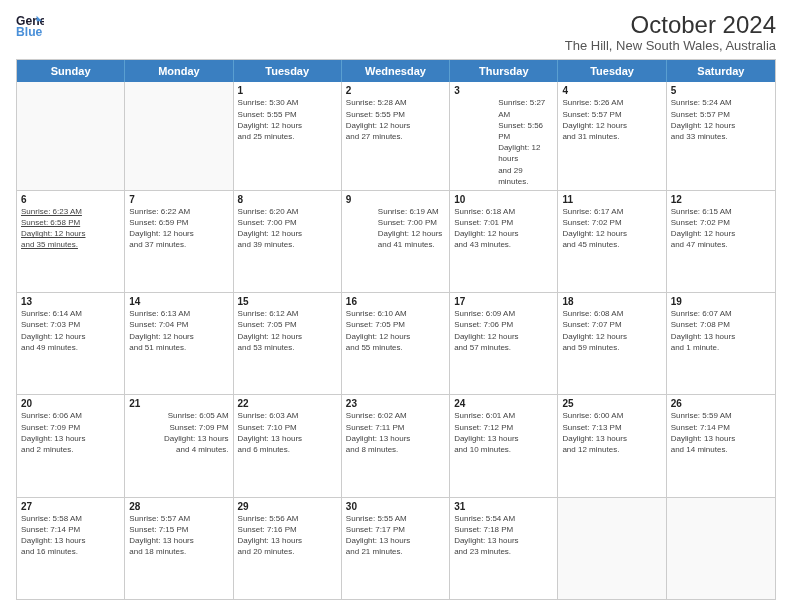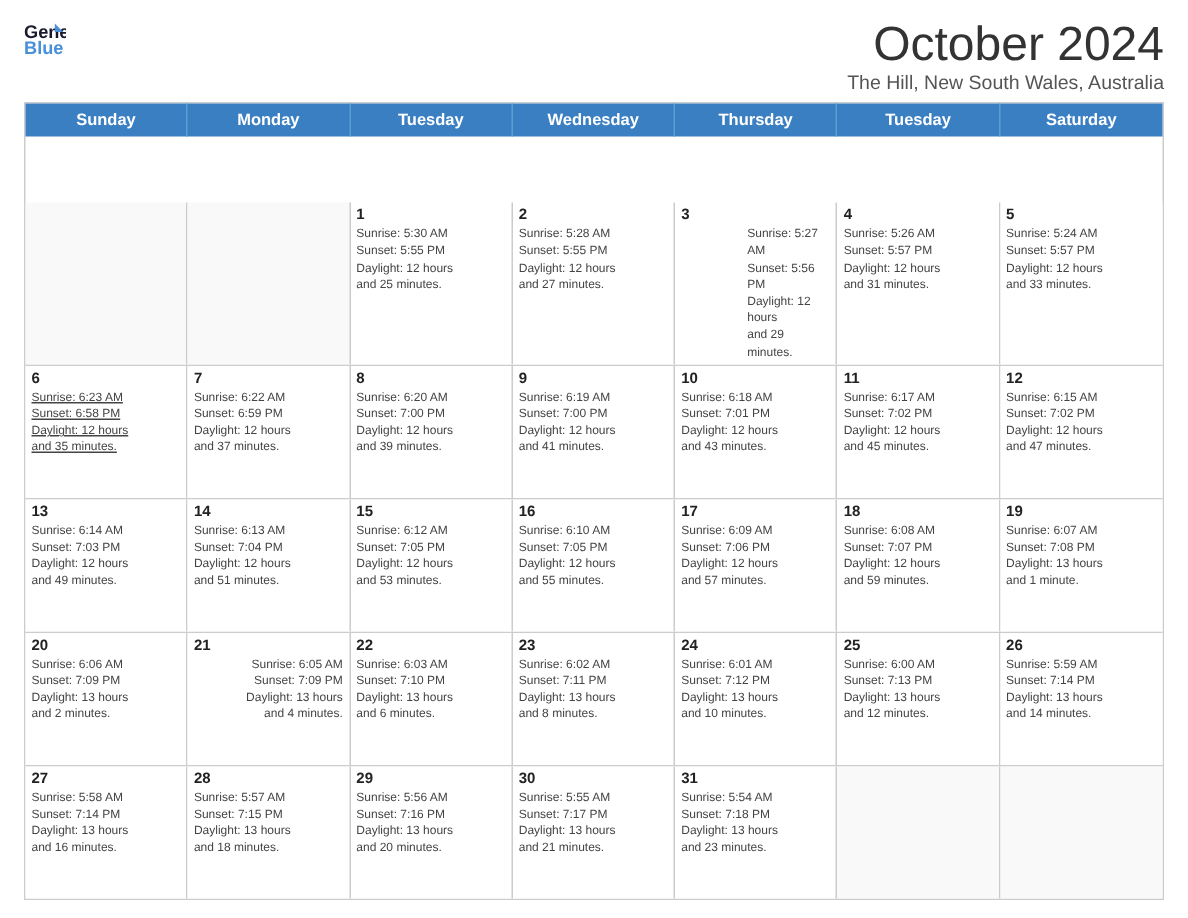--- a/index.html
+++ b/index.html
@@ -29,35 +29,34 @@
       gap: 4px;
     }
     .logo-icon {
       width: 28px;
       height: 28px;
     }
     .title-block {
       text-align: right;
     }
     .main-title {
-      font-size: 32px;
+      font-size: 24px;
       font-weight: 300;
       color: #333;
       line-height: 1.1;
     }
     .subtitle {
       font-size: 13px;
       color: #555;
     }
     .calendar {
       flex: 1;
       display: flex;
       flex-direction: column;
       border: 1px solid #ccc;
-      gap: 44px;
     }
     .calendar-header {
       display: grid;
       grid-template-columns: repeat(7, 1fr);
       background: #3a7fc1;
     }
     .day-header {
       color: #fff;
       font-size: 11px;
       font-weight: bold;
@@ -186,21 +185,21 @@
           </div>
           <div class="calendar-cell">
             <div class="cell-day">8</div>
             <div class="cell-info" style="white-space: pre-line;">Sunrise: 6:20 AM
 Sunset: 7:00 PM
 Daylight: 12 hours
 and 39 minutes.</div>
           </div>
           <div class="calendar-cell">
             <div class="cell-day">9</div>
-            <div class="cell-info" style="white-space: pre-line;">Sunrise: 6:19 AM
+            <div class="cell-info" style="white-space: pre-line; margin-left: 32px;">Sunrise: 6:19 AM
 Sunset: 7:00 PM
 Daylight: 12 hours
 and 41 minutes.</div>
           </div>
           <div class="calendar-cell">
             <div class="cell-day">10</div>
             <div class="cell-info" style="white-space: pre-line;">Sunrise: 6:18 AM
 Sunset: 7:01 PM
 Daylight: 12 hours
 and 43 minutes.</div>

